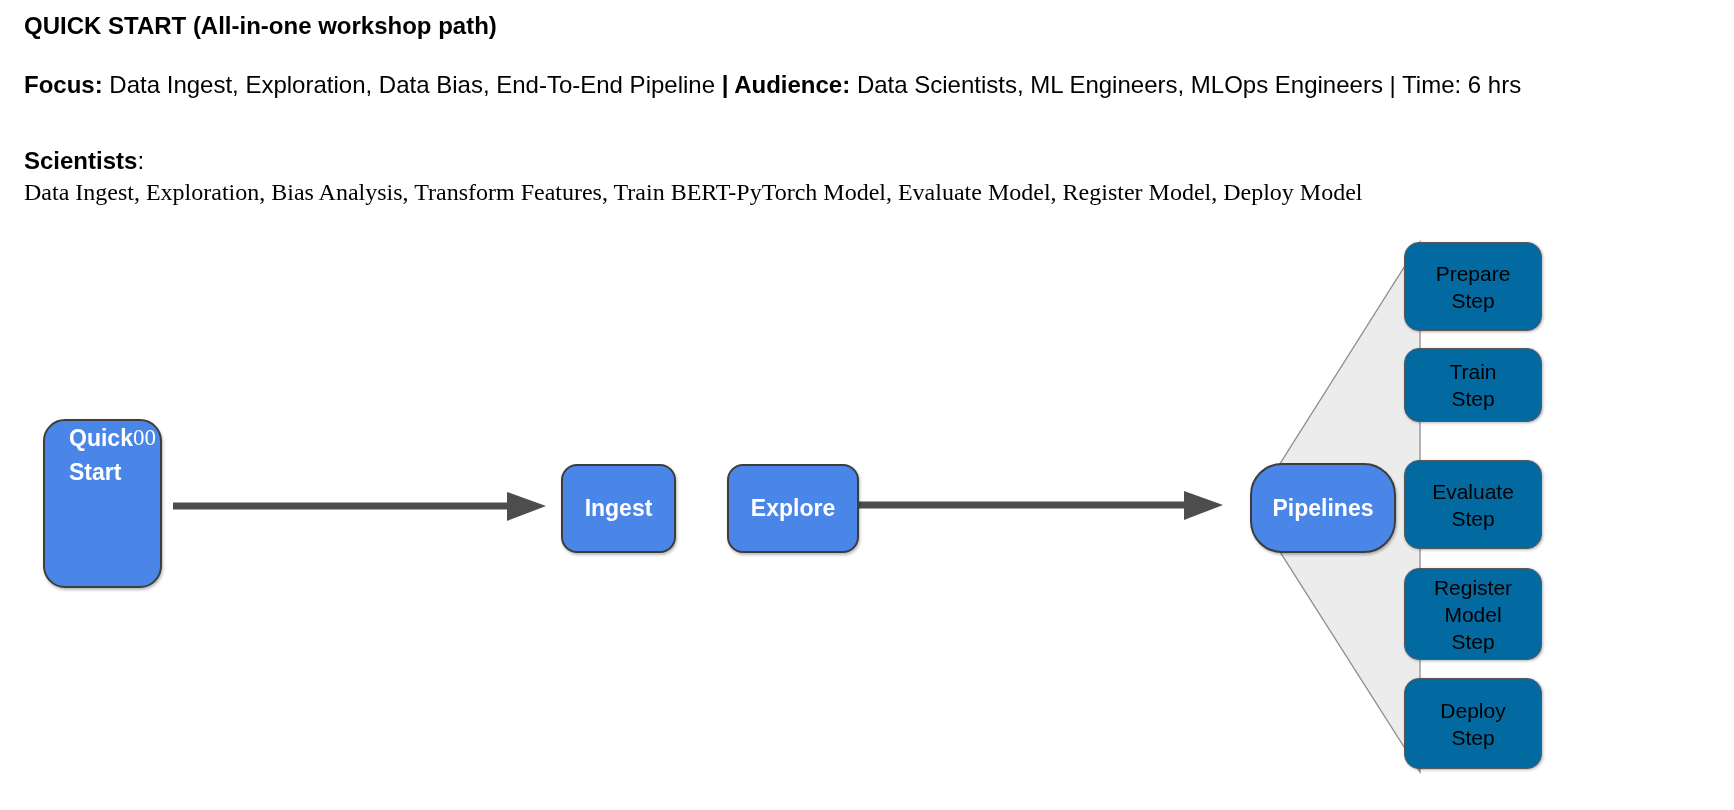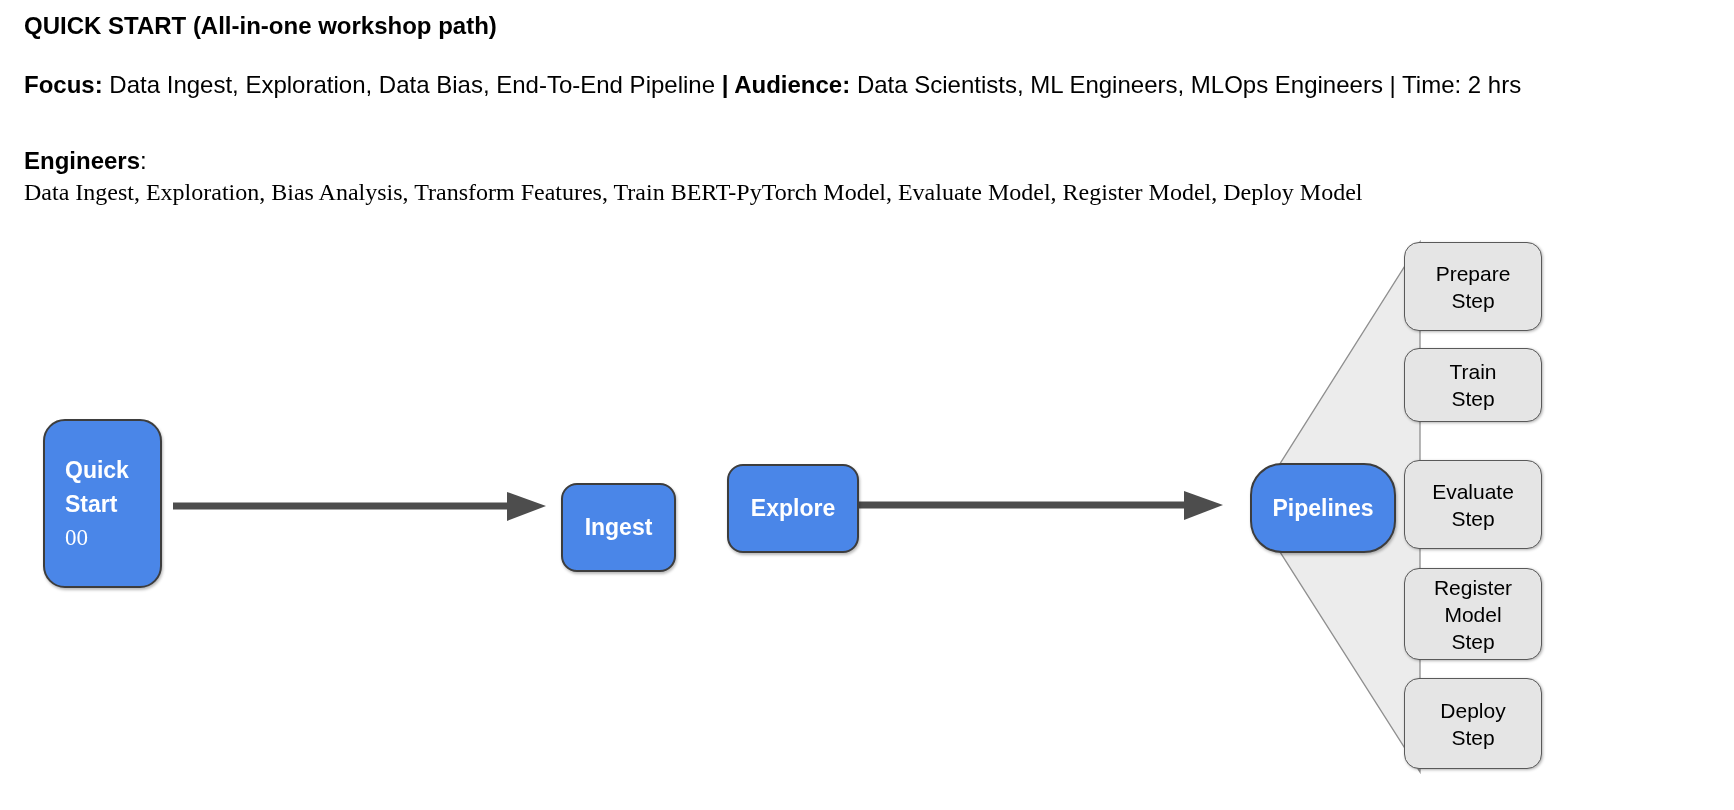--- a/index.html
+++ b/index.html
@@ -46,38 +46,38 @@
     font-weight: bold;
     display: flex;
     align-items: center;
     justify-content: center;
     font-size: 23px;
     box-shadow: 1px 2px 3px rgba(0,0,0,0.28);
   }
   .node-quick-start {
     left: 43px; top: 419px; width: 119px; height: 169px;
     border-radius: 22px;
-    flex-direction: column;
+    flex-direction: row;
     align-items: flex-start;
     padding-left: 20px;
     line-height: 34px;
   }
   .node-quick-start .title { white-space: pre-line; font-weight: bold; }
   .node-quick-start .subtitle { font-weight: normal; font-family: Liberation Serif, serif; }
-  .node-ingest    { left: 561px;  top: 483px; width: 115px; height: 89px; border-radius: 16px; }
+  .node-ingest    { left: 561px;  top: 464px; width: 115px; height: 89px; border-radius: 16px; }
   .node-explore   { left: 703px;  top: 464px; width: 132px; height: 89px; border-radius: 16px; margin-left: 24px; }
   .node-pipelines { left: 1250px; top: 463px; width: 146px; height: 90px; border-radius: 32px; }
 
   .step {
     position: absolute;
     z-index: 2;
     box-sizing: border-box;
     left: 1404px;
     width: 138px;
-    background: #e5e5e5;
+    background: #0369a1;
     border: 1.5px solid #595959;
     border-radius: 15px;
     color: #000000;
     display: flex;
     align-items: center;
     justify-content: center;
     text-align: center;
     font-size: 21px;
     line-height: 27px;
     white-space: pre-line;
@@ -89,23 +89,23 @@
   .step-3 { top: 568px; height: 92px; }
   .step-4 { top: 678px; height: 91px; }
 </style>
 </head>
 <body>
 
 <div class="page">
 
   <div class="txt page-title">QUICK START (All-in-one workshop path)</div>
 
-  <div class="txt focus-line"><span class="b">Focus:</span> <span>Data Ingest, Exploration, Data Bias, End-To-End Pipeline</span> <span class="b">| Audience:</span> <span>Data Scientists, ML Engineers, MLOps Engineers | Time: 2 hrs</span></div>
+  <div class="txt focus-line"><span class="b">Focus:</span> <span>Data Ingest, Exploration, Data Bias, End-To-End Pipeline</span> <span class="b">| Audience:</span> <span>Data Scientists, ML Engineers, MLOps Engineers | Time: 6 hrs</span></div>
 
-  <div class="txt hl-label"><span class="b">Engineers</span><span>:</span></div>
+  <div class="txt hl-label"><span class="b">Scientists</span><span>:</span></div>
 
   <div class="txt hl-content">Data Ingest, Exploration, Bias Analysis, Transform Features, Train BERT-PyTorch Model, Evaluate Model, Register Model, Deploy Model</div>
 
   <svg class="canvas" width="1734" height="810" viewBox="0 0 1734 810">
 
     <polygon points="1252,508 1420,242 1420,772" fill="#ececec" stroke="#8f8f8f" stroke-width="1.3"></polygon>
 
     <g>
       <line x1="173" y1="506" x2="510" y2="506" stroke="#4d4d4d" stroke-width="7"></line>
       <polygon points="507,492 546,506 507,521" fill="#4d4d4d"></polygon>

